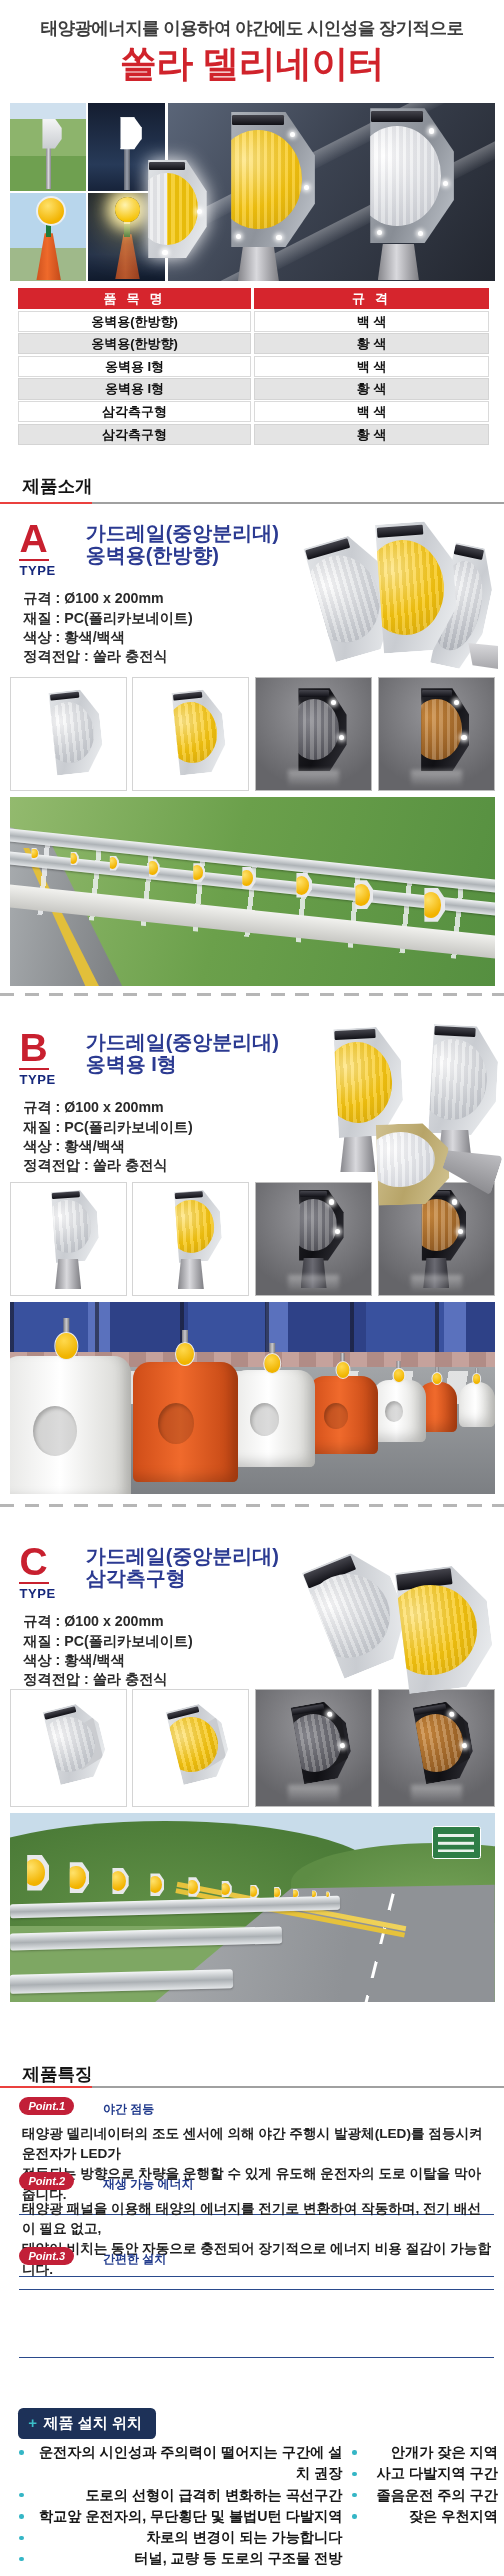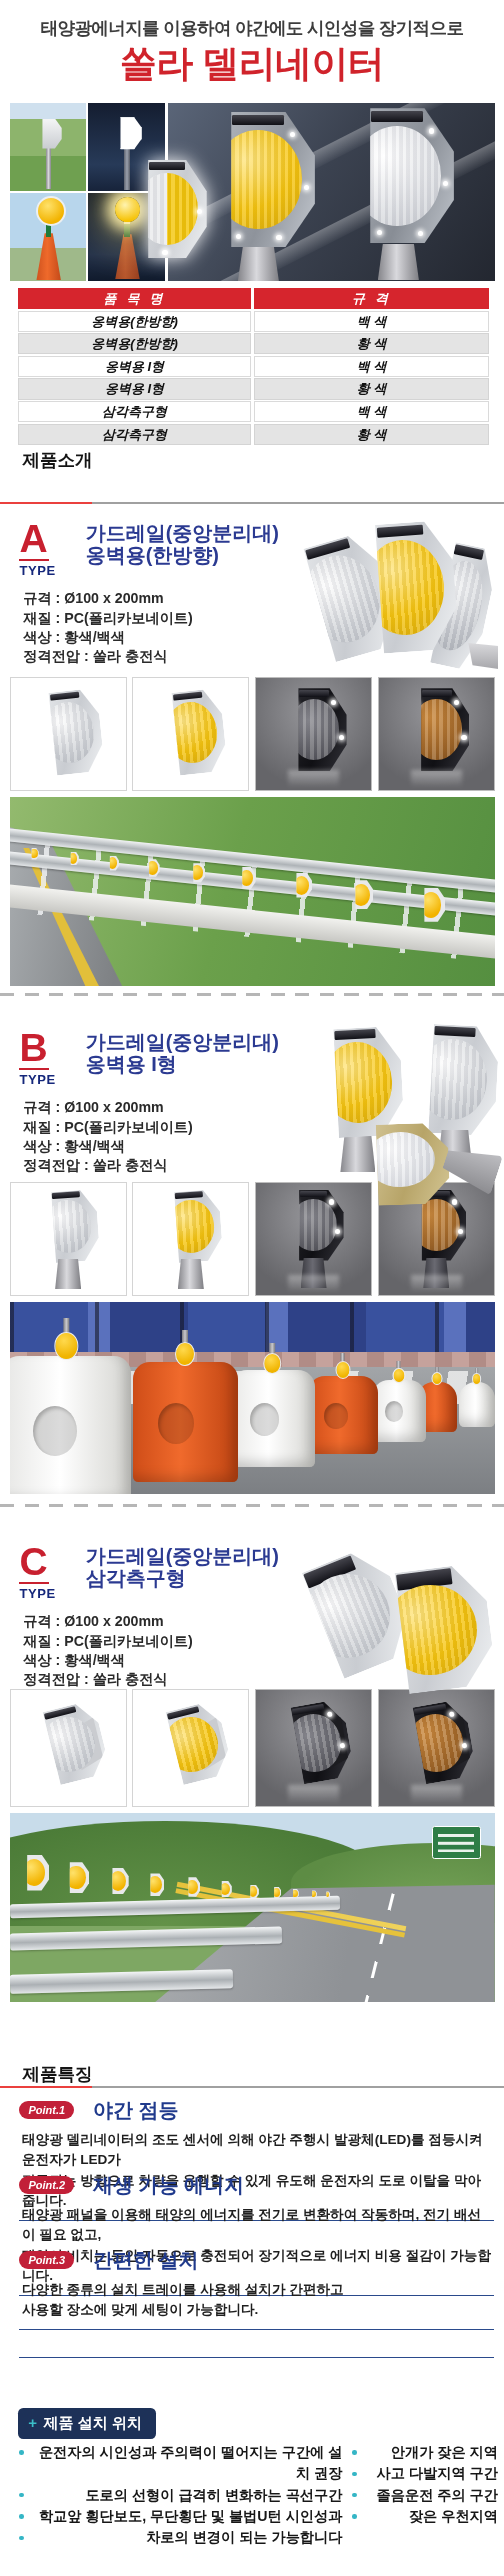--- a/index.html
+++ b/index.html
@@ -44,21 +44,21 @@
   .refl{position:absolute;left:28%;bottom:2%;width:44%;height:16%;filter:blur(1.9px);
         background:linear-gradient(rgba(255,255,255,.35),rgba(255,255,255,0));}
   .stem{position:absolute;clip-path:polygon(12% 0,88% 0,100% 100%,0 100%);
         background:linear-gradient(90deg,#85858a,#d9d9dd 45%,#7e7e83);}
   .stem.darks{background:linear-gradient(90deg,#3a3a40,#6a6a72 45%,#2e2e34);}
   .flange{position:absolute;right:6%;top:28%;width:34%;height:54%;transform:skewY(-18deg);z-index:-1;}
   
   .spec-table{position:absolute;top:288px;left:18px;width:471px;}
   .trow{display:flex;gap:3.2px;margin-bottom:1.3px;}
   .tcell{box-sizing:border-box;height:21.3px;line-height:20px;text-align:center;
-         font-size:13px;font-weight:700;font-style:italic;}
+         font-size:13px;font-weight:700;}
   .tcell.item{width:233px;} .tcell.spec{flex:1;}
   .thead .tcell{background:#d6252d;color:#fff;letter-spacing:3.2px;border:none;line-height:21.3px;}
   .trow.w .tcell{background:#fff;border:0.6px solid #dadada;color:#111;}
   .trow.g .tcell{background:#e4e4e4;border:0.6px solid #d4d4d4;color:#111;}
   
   .sect-h{position:absolute;left:22.6px;font-size:17.5px;font-weight:800;color:#141414;}
   .rule{position:absolute;left:0;width:504px;height:1.9px;
         background:linear-gradient(90deg,#ea403e 0 92px,#a0a0a0 92px);}
   .dash{position:absolute;left:0;width:504px;height:3.2px;
         background:repeating-linear-gradient(90deg,#b6b6b6 0 14.2px,transparent 14.2px 24.6px);}
@@ -132,21 +132,21 @@
        background:linear-gradient(90deg,#e6c23b,#f0d35c);box-shadow:0 6.5px 0 #e6c23b;}
   .railC{position:absolute;transform:rotate(-1.5deg);border-radius:2.6px;
        background:linear-gradient(#f4f6f7,#abb0b4 55%,#e4e7e9);box-shadow:0 1.3px 1.9px rgba(0,0,0,.22);}
   .signC{position:absolute;background:#2e7d46;border:1.9px solid #fff;border-radius:2.6px;}
   .signC i{position:absolute;left:12%;top:22%;width:76%;height:8%;background:#fff;opacity:.9;
        box-shadow:0 7.8px 0 #fff,0 15.5px 0 #fff;}
   
   .point{position:absolute;left:19.4px;width:475px;}
   .pbadge{display:inline-block;background:#c22038;color:#fff;border-radius:10.3px;
           padding:2.6px 9px 3.2px;font-size:11px;font-weight:700;font-style:italic;vertical-align:3.2px;}
-  .ptitle2{display:inline-block;margin-left:16px;font-size:20px;font-weight:800;color:#203a8c;}
+  .ptitle2{display:inline-block;margin-left:26px;font-size:12px;font-weight:800;color:#203a8c;}
   .pbody{margin:5.8px 0 0 2.6px;font-size:13.6px;font-weight:600;color:#1f1f1f;line-height:1.5;}
   .prule{margin-top:8.4px;height:1.3px;background:#2a4a8c;}
   
   .ibadge{position:absolute;top:2408px;left:18px;background:#1d3158;color:#fff;border-radius:5.2px;
           padding:5.8px 14.2px 6.5px 10.3px;font-size:15px;font-weight:800;}
   .iplus{color:#3bbfc9;margin-right:6.5px;}
   .inst{position:absolute;margin:0;padding:0;list-style:none;}
   .inst li{position:relative;padding-left:10.3px;font-size:14.2px;font-weight:700;color:#161616;line-height:21.3px;text-align:right;}
   .inst .dot{position:absolute;left:0;top:8.4px;width:4.5px;height:4.5px;border-radius:50%;background:#35b6c6;}
 </style>
@@ -240,21 +240,21 @@
     <div class="trow w">
       <div class="tcell item">삼각측구형</div>
       <div class="tcell spec">백 색</div>
     </div>
     <div class="trow g">
       <div class="tcell item">삼각측구형</div>
       <div class="tcell spec">황 색</div>
     </div>
   </div>
 
-  <div class="sect-h" style="top:448px;">제품소개</div>
+  <div class="sect-h" style="top:474px;">제품소개</div>
   <div class="rule" style="top:502px;"></div>
 
   <div class="psec" style="top:519px;">
     <div class="phead">
       <div class="typebox">
         <div class="tletter">A</div>
         <div class="tline"></div>
         <div class="tword">TYPE</div>
       </div>
       <div class="ptitle">
@@ -638,43 +638,40 @@
       <span>태양이 비치는 동안 자동으로 충전되어 장기적으로 에너지 비용 절감이 가능합니다.</span>
     </p>
     <div class="prule"></div>
   </div>
 
   <div class="point" style="top:2247px;">
     <div>
       <span class="pbadge">Point.3</span>
       <span class="ptitle2">간편한 설치</span>
     </div>
-    <p class="pbody">
-      <span>다양한 종류의 설치 트레이를 사용해 설치가 간편하고</span><br>
-      <span>사용할 장소에 맞게 세팅이 가능합니다.</span>
-    </p>
     <div class="prule"></div>
   </div>
 
   <div class="point" style="top:2322px;">
     <p class="pbody">
       <br>
     </p>
     <div class="prule"></div>
   </div>
 
   <div class="ibadge">
     <span class="iplus">+</span><span>제품 설치 위치</span>
   </div>
 
   <ul class="inst" style="top:2442px;left:19.4px;width:323px;">
     <li><span class="dot"></span><span>운전자의 시인성과 주의력이 떨어지는 구간에 설치 권장</span></li>
     <li><span class="dot"></span><span>도로의 선형이 급격히 변화하는 곡선구간</span></li>
-    <li><span class="dot"></span><span>학교앞 횡단보도, 무단횡단 및 불법U턴 시인성과</span></li>
+    <li><span class="dot"></span><span>학교앞 운전자의, 무단횡단 및 불법U턴 다발지역</span></li>
     <li><span class="dot"></span><span>차로의 변경이 되는 가능합니다</span></li>
+    <li><span class="dot"></span><span>터널, 교량 등 도로의 구조물 전방</span></li>
   </ul>
 
   <ul class="inst" style="top:2442px;left:352px;width:146px;">
     <li><span class="dot"></span><span>안개가 잦은 지역</span></li>
     <li><span class="dot"></span><span>사고 다발지역 구간</span></li>
     <li><span class="dot"></span><span>졸음운전 주의 구간</span></li>
     <li><span class="dot"></span><span>잦은 우천지역</span></li>
   </ul>
 
 </div>

